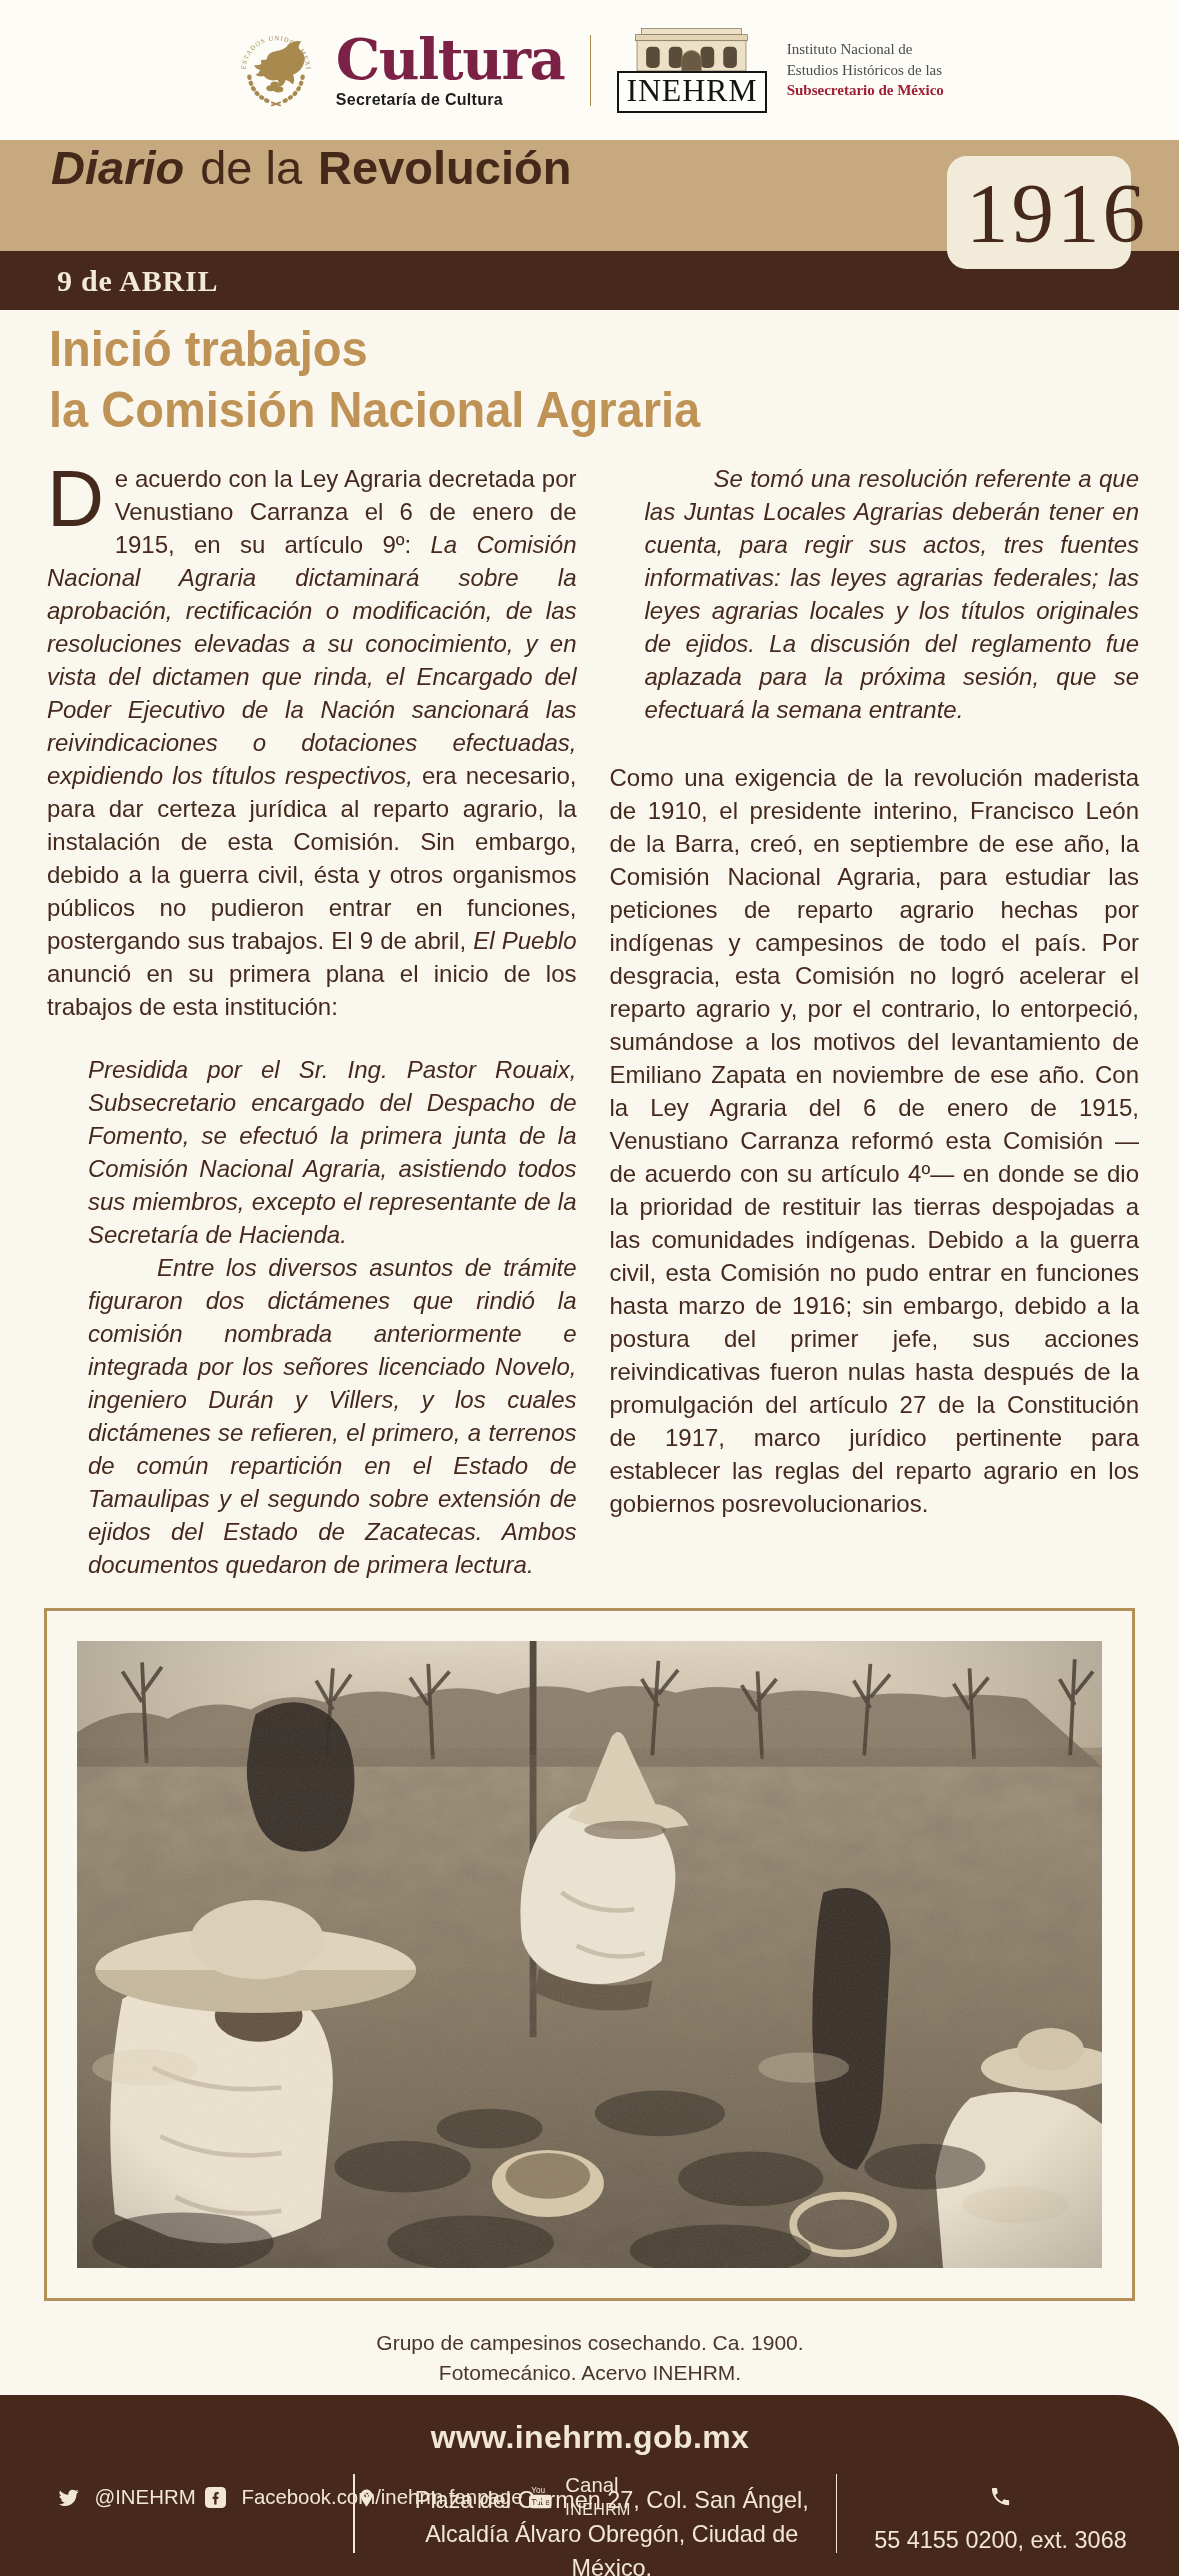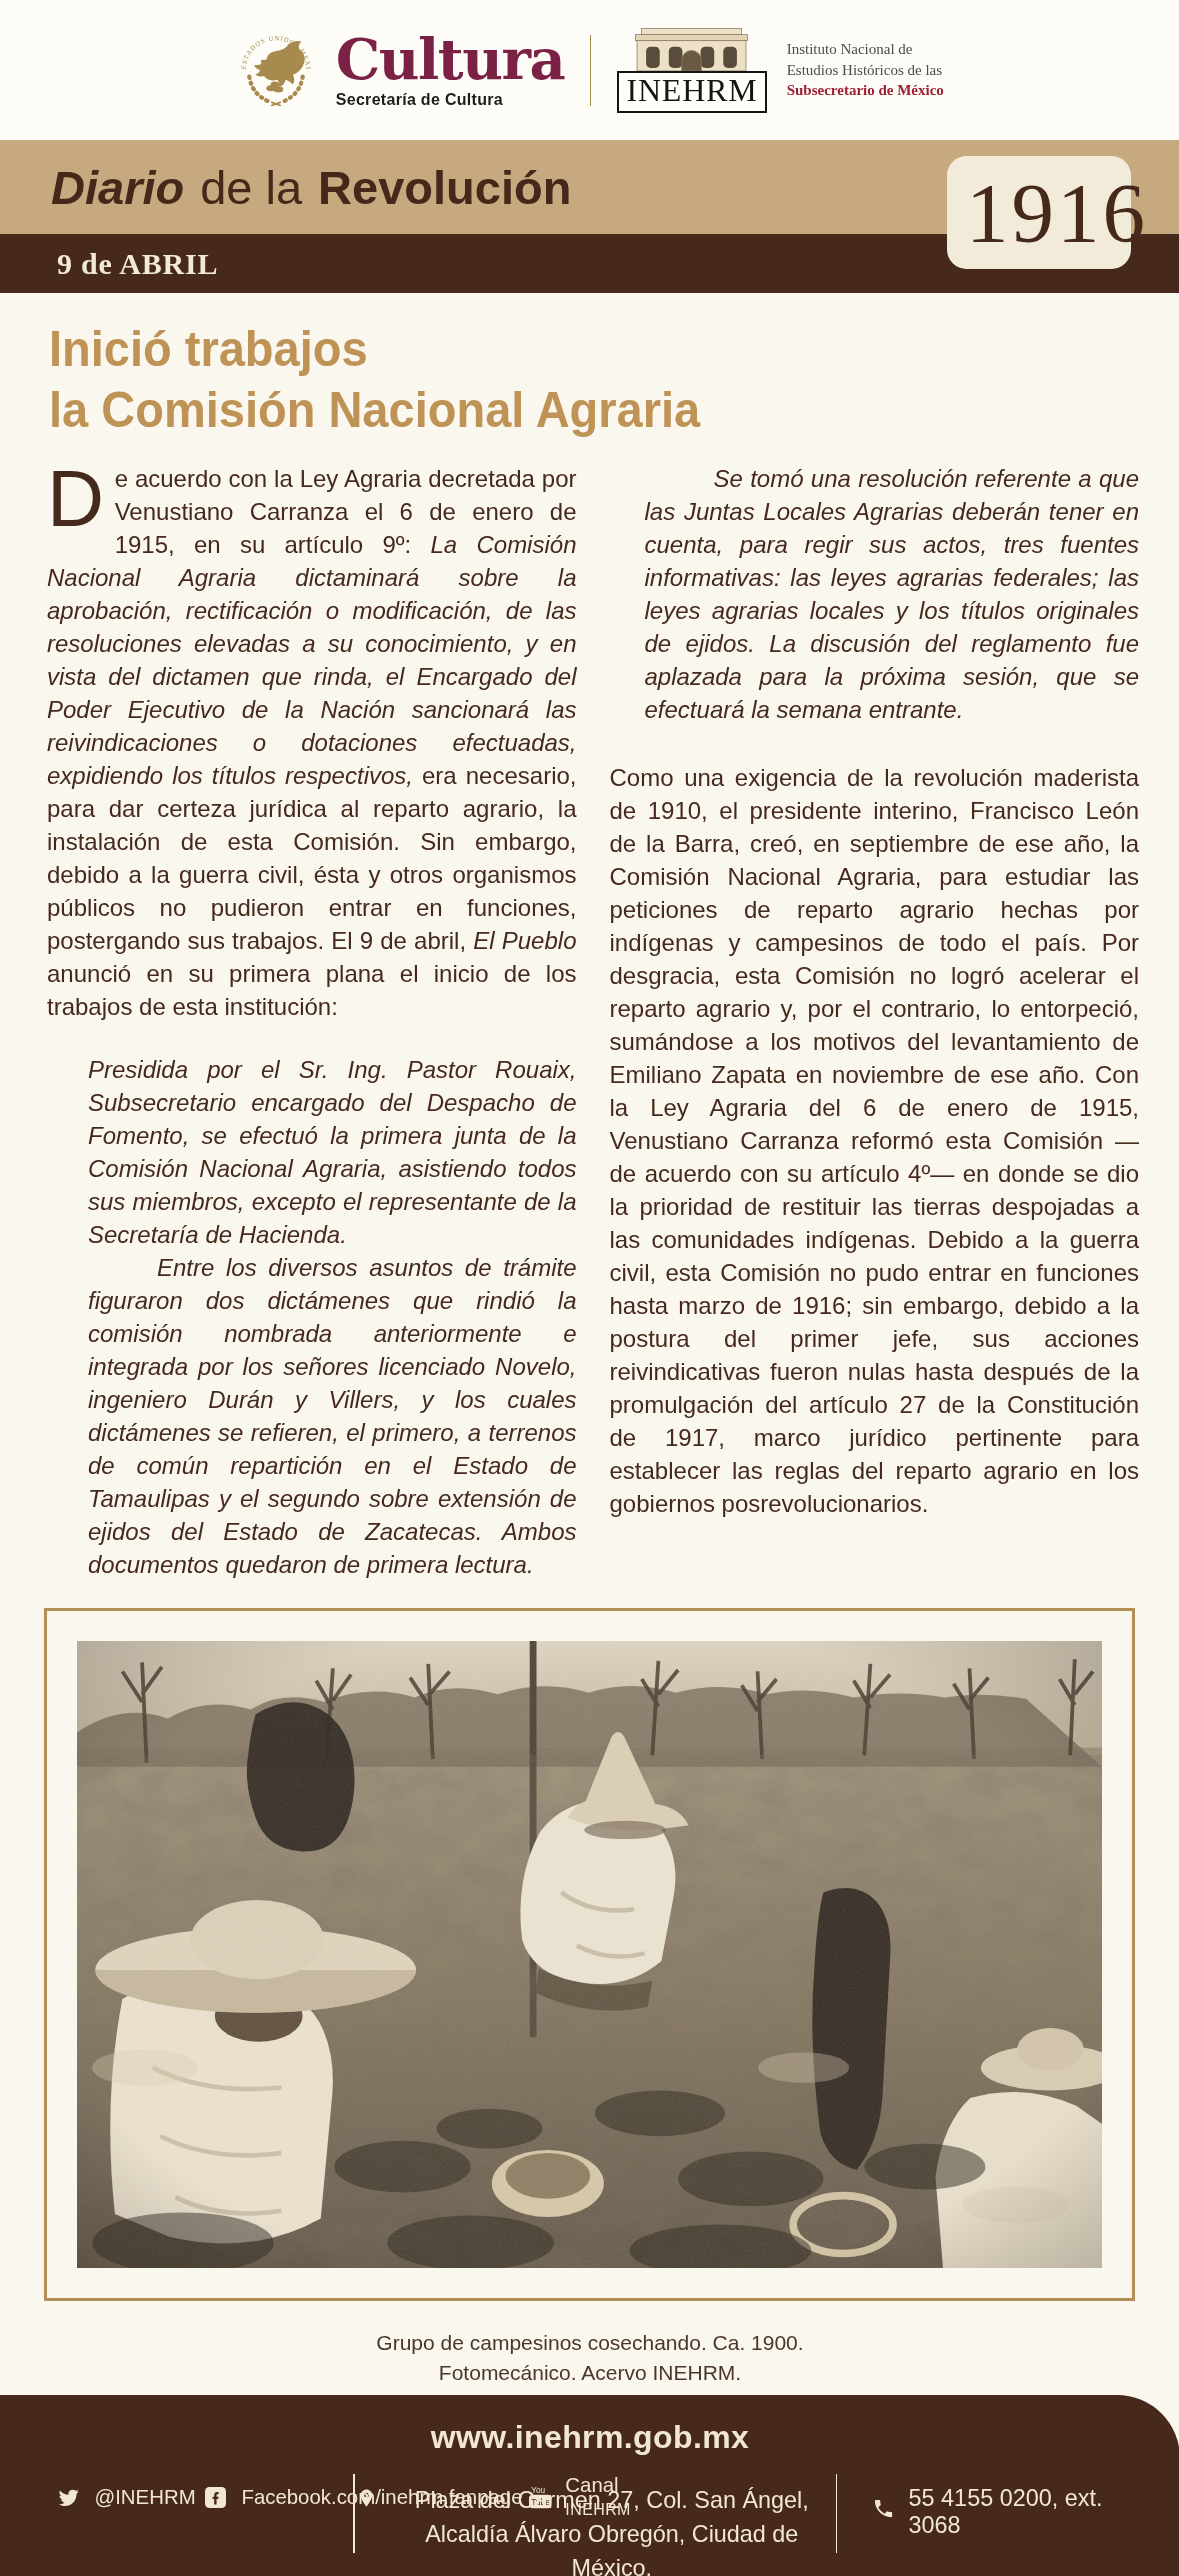--- a/index.html
+++ b/index.html
@@ -24,21 +24,21 @@
   .vdiv { width:1.5px; height:71px; background:#a8894e; margin:0 6px; }
   .inehrm-logo { display:flex; flex-direction:column; align-items:center; }
   .inehrm-box {
     font-family:"Liberation Serif", serif; font-size:32px; color:#141414;
     border:2.3px solid #141414; background:#fffef9; padding:0 7.6px 2.3px; letter-spacing:0.8px; line-height:1.1;
   }
   .inehrm-text { font-family:"Liberation Serif", serif; font-size:15px; line-height:20.4px; color:#4c4c4c; }
   .inehrm-text .line3 { font-weight:bold; color:#9e1f33; }
   
   .banner { position:relative; height:153px; }
-  .banner-top { height:94px; background:#c6a97f; display:flex; align-items:center; }
+  .banner-top { height:111px; background:#c6a97f; display:flex; align-items:flex-start; }
   .banner-title { padding-left:51px; font-size:47px; color:#44281a; white-space:nowrap; }
   .banner-title span + span { margin-left:.34em; }
   .t-italic { font-weight:bold; font-style:italic; }
   .t-mid { font-weight:normal; }
   .t-bold { font-weight:bold; }
   .banner-bottom { height:59px; background:#46291b; display:flex; align-items:center; }
   .banner-date {
     padding-left:57px; font-family:"Liberation Serif", serif; font-weight:bold;
     font-size:30px; color:#f3e9d7; letter-spacing:0.8px;
   }
@@ -86,21 +86,21 @@
   .footer-cols { margin-top:18px; padding:0 51px; display:flex; align-items:flex-start; }
   .social { width:302px; padding-left:4.5px; display:flex; gap:6.8px; }
   .social-row { display:flex; align-items:center; gap:12px; font-size:20.4px; }
   .social-row .ic { width:27px; display:flex; justify-content:center; }
   .yt-small { font-size:16px; letter-spacing:0.4px; }
   .fdiv { width:1.5px; height:79px; background:#f2e7d3; }
   .address-block {
     flex:1; display:flex; align-items:flex-start; justify-content:center; gap:10.6px; padding-top:9px;
   }
   .address-lines { text-align:center; font-size:23.4px; line-height:34px; }
-  .phone-block { width:292px; display:flex; align-items:center; gap:13.6px; padding:10.6px 0 0 35px; font-size:23.4px; }
+  .phone-block { width:292px; display:flex; align-items:center; gap:13.6px; padding:10.6px 0 0 35px; font-size:23.4px;flex-direction:column; }
 </style>
 </head>
 <body>
 
 <header class="header">
   <svg width="80" height="88" viewBox="0 0 132 138">
     <defs>
         <path id="sealArc" d="M16,70 A50,50 0 0 1 116,70" fill="none"></path>
       </defs>
     <text font-size="11" letter-spacing="1.6" fill="#a8894e" font-family="Liberation Serif, serif">

